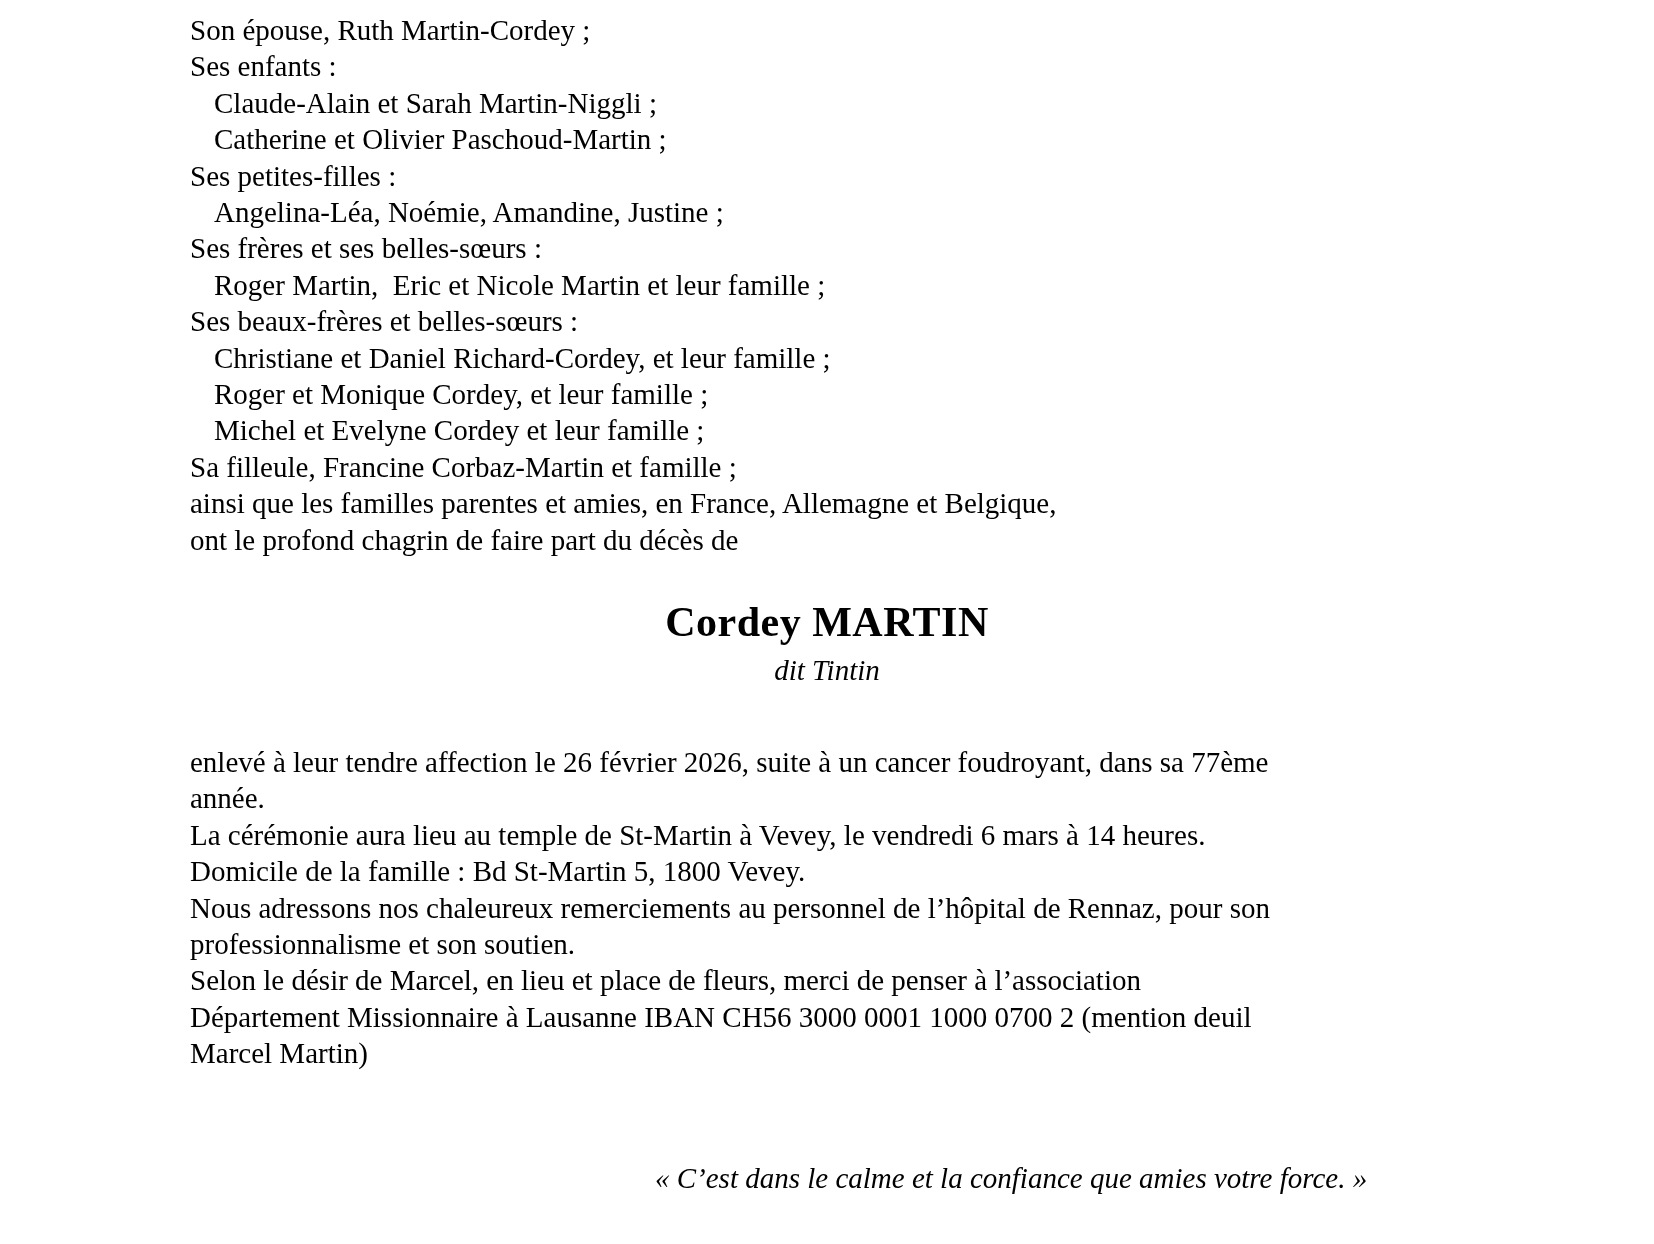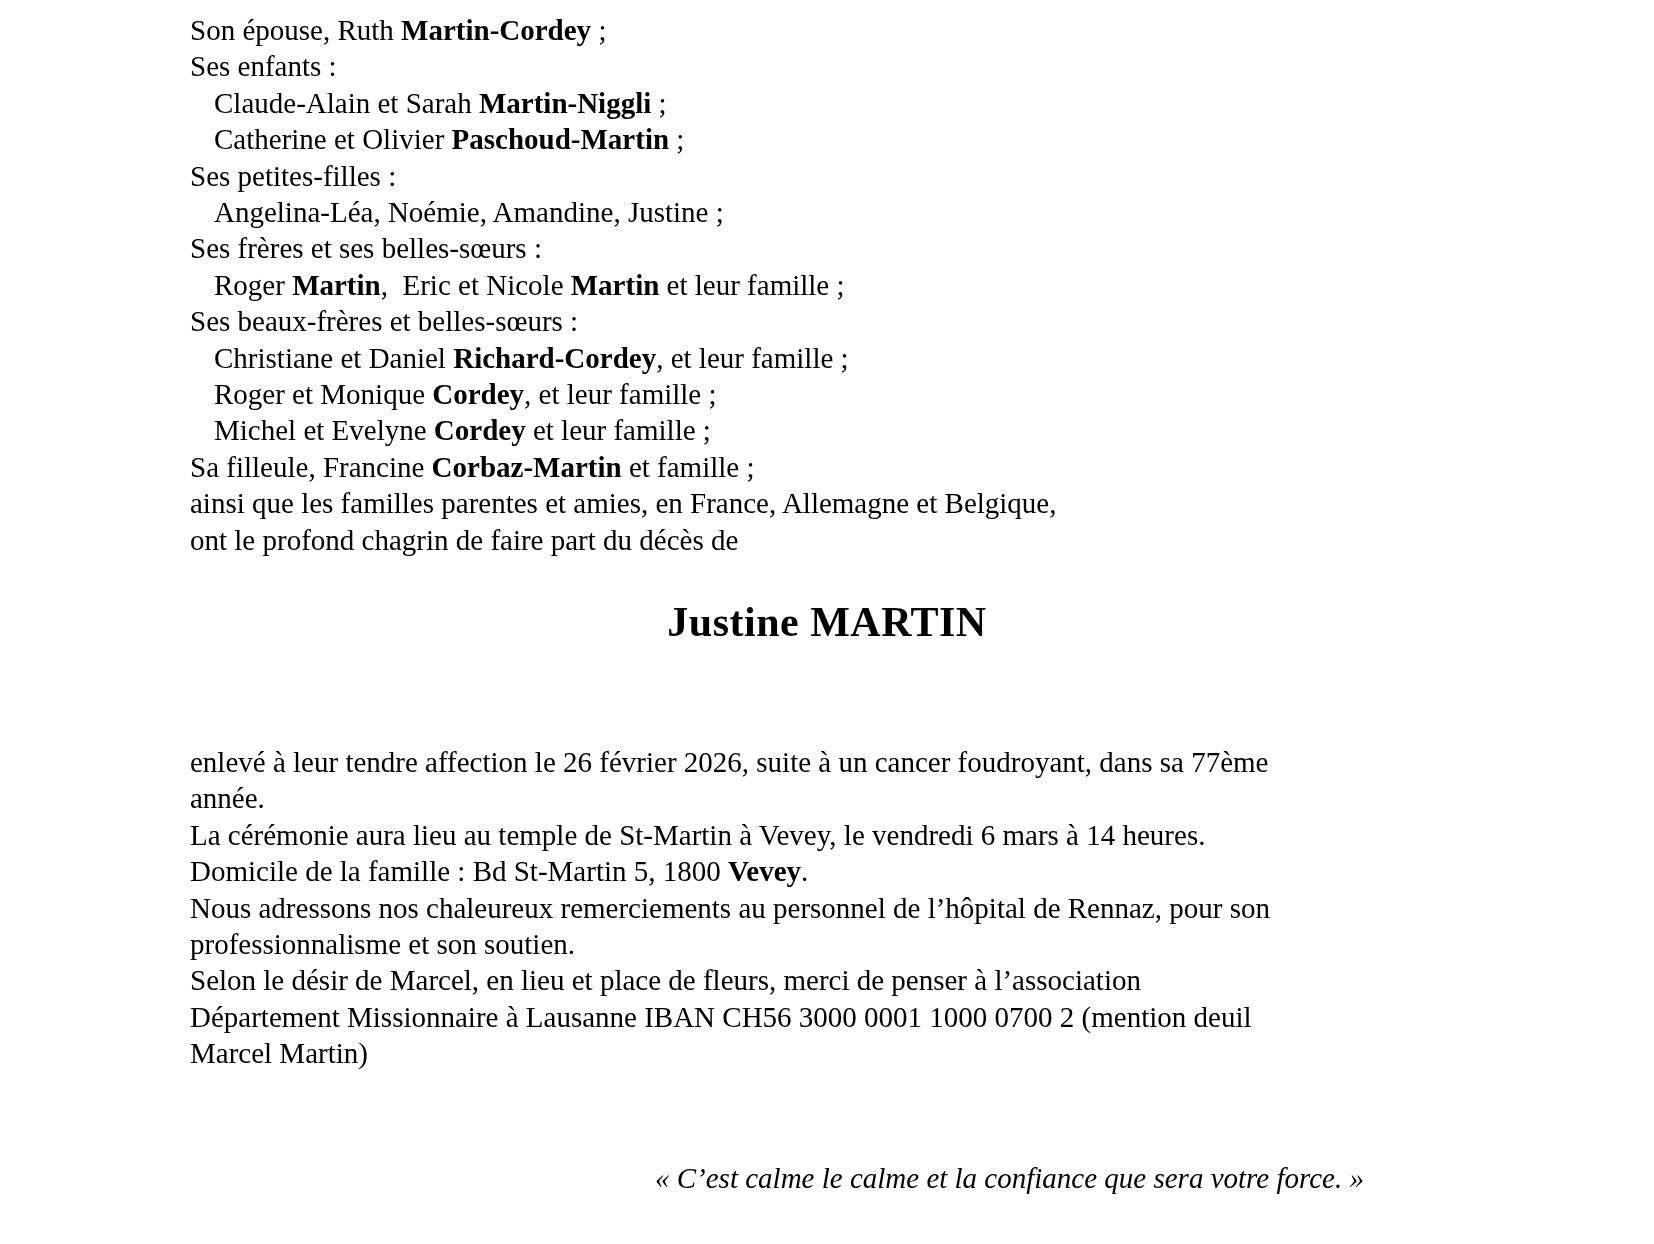--- a/index.html
+++ b/index.html
@@ -24,21 +24,21 @@
     position: absolute;
     left: 190px;
     font-size: 29px;
     line-height: 36.4px;
     white-space: pre;
   }
   .family-block { top: 12px; }
   .announcement-block { top: 744px; }
   .line { white-space: pre; }
   .line.indent { padding-left: 24px; }
-  .bold { font-weight: bold; text-align: right; }
+  .bold { font-weight: normal; text-align: right; }
   .deceased-name {
     position: absolute;
     left: 0;
     right: 0;
     top: 598px;
     margin: 0;
     text-align: center;
     font-size: 42px;
     font-weight: bold;
     letter-spacing: 0.5px;
@@ -63,23 +63,24 @@
   }
   .quote-text { margin-left: 465px; }
 </style>
 </head>
 <body>
 
 <div class="page">
 
   <div class="text-block family-block"><div class="line"><span>Son épouse, Ruth </span><span class="bold">Martin-Cordey</span><span> ;</span></div><div class="line"><span>Ses enfants :</span></div><div class="line indent"><span>Claude-Alain et Sarah </span><span class="bold">Martin-Niggli</span><span> ;</span></div><div class="line indent"><span>Catherine et Olivier </span><span class="bold">Paschoud-Martin</span><span> ;</span></div><div class="line"><span>Ses petites-filles :</span></div><div class="line indent"><span>Angelina-Léa, Noémie, Amandine, Justine ;</span></div><div class="line"><span>Ses frères et ses belles-sœurs :</span></div><div class="line indent"><span>Roger </span><span class="bold">Martin</span><span>,  Eric et Nicole </span><span class="bold">Martin</span><span> et leur famille ;</span></div><div class="line"><span>Ses beaux-frères et belles-sœurs :</span></div><div class="line indent"><span>Christiane et Daniel </span><span class="bold">Richard-Cordey</span><span>, et leur famille ;</span></div><div class="line indent"><span>Roger et Monique </span><span class="bold">Cordey</span><span>, et leur famille ;</span></div><div class="line indent"><span>Michel et Evelyne </span><span class="bold">Cordey</span><span> et leur famille ;</span></div><div class="line"><span>Sa filleule, Francine </span><span class="bold">Corbaz-Martin</span><span> et famille ;</span></div><div class="line"><span>ainsi que les familles parentes et amies, en France, Allemagne et Belgique,</span></div><div class="line"><span>ont le profond chagrin de faire part du décès de</span></div></div>
 
-  <h1 class="deceased-name">Justine MARTIN</h1>
+  <h1 class="deceased-name">Cordey MARTIN</h1>
 
+  <div class="nickname">dit Tintin</div>
 
   <div class="text-block announcement-block"><div class="line"><span>enlevé à leur tendre affection le 26 février 2026, suite à un cancer foudroyant, dans sa 77ème</span></div><div class="line"><span>année.</span></div><div class="line"><span>La cérémonie aura lieu au temple de St-Martin à Vevey, le vendredi 6 mars à 14 heures.</span></div><div class="line"><span>Domicile de la famille : Bd St-Martin 5, 1800 </span><span class="bold">Vevey</span><span>.</span></div><div class="line"><span>Nous adressons nos chaleureux remerciements au personnel de l’hôpital de Rennaz, pour son</span></div><div class="line"><span>professionnalisme et son soutien.</span></div><div class="line"><span>Selon le désir de Marcel, en lieu et place de fleurs, merci de penser à l’association</span></div><div class="line"><span>Département Missionnaire à Lausanne IBAN CH56 3000 0001 1000 0700 2 (mention deuil</span></div><div class="line"><span>Marcel Martin)</span></div></div>
 
   <div class="quote-block">
-    <div class="quote-text">« C’est calme le calme et la confiance que sera votre force. »</div>
+    <div class="quote-text">« C’est dans le calme et la confiance que amies votre force. »</div>
     
   </div>
 
 </div>
 
 </body></html>

